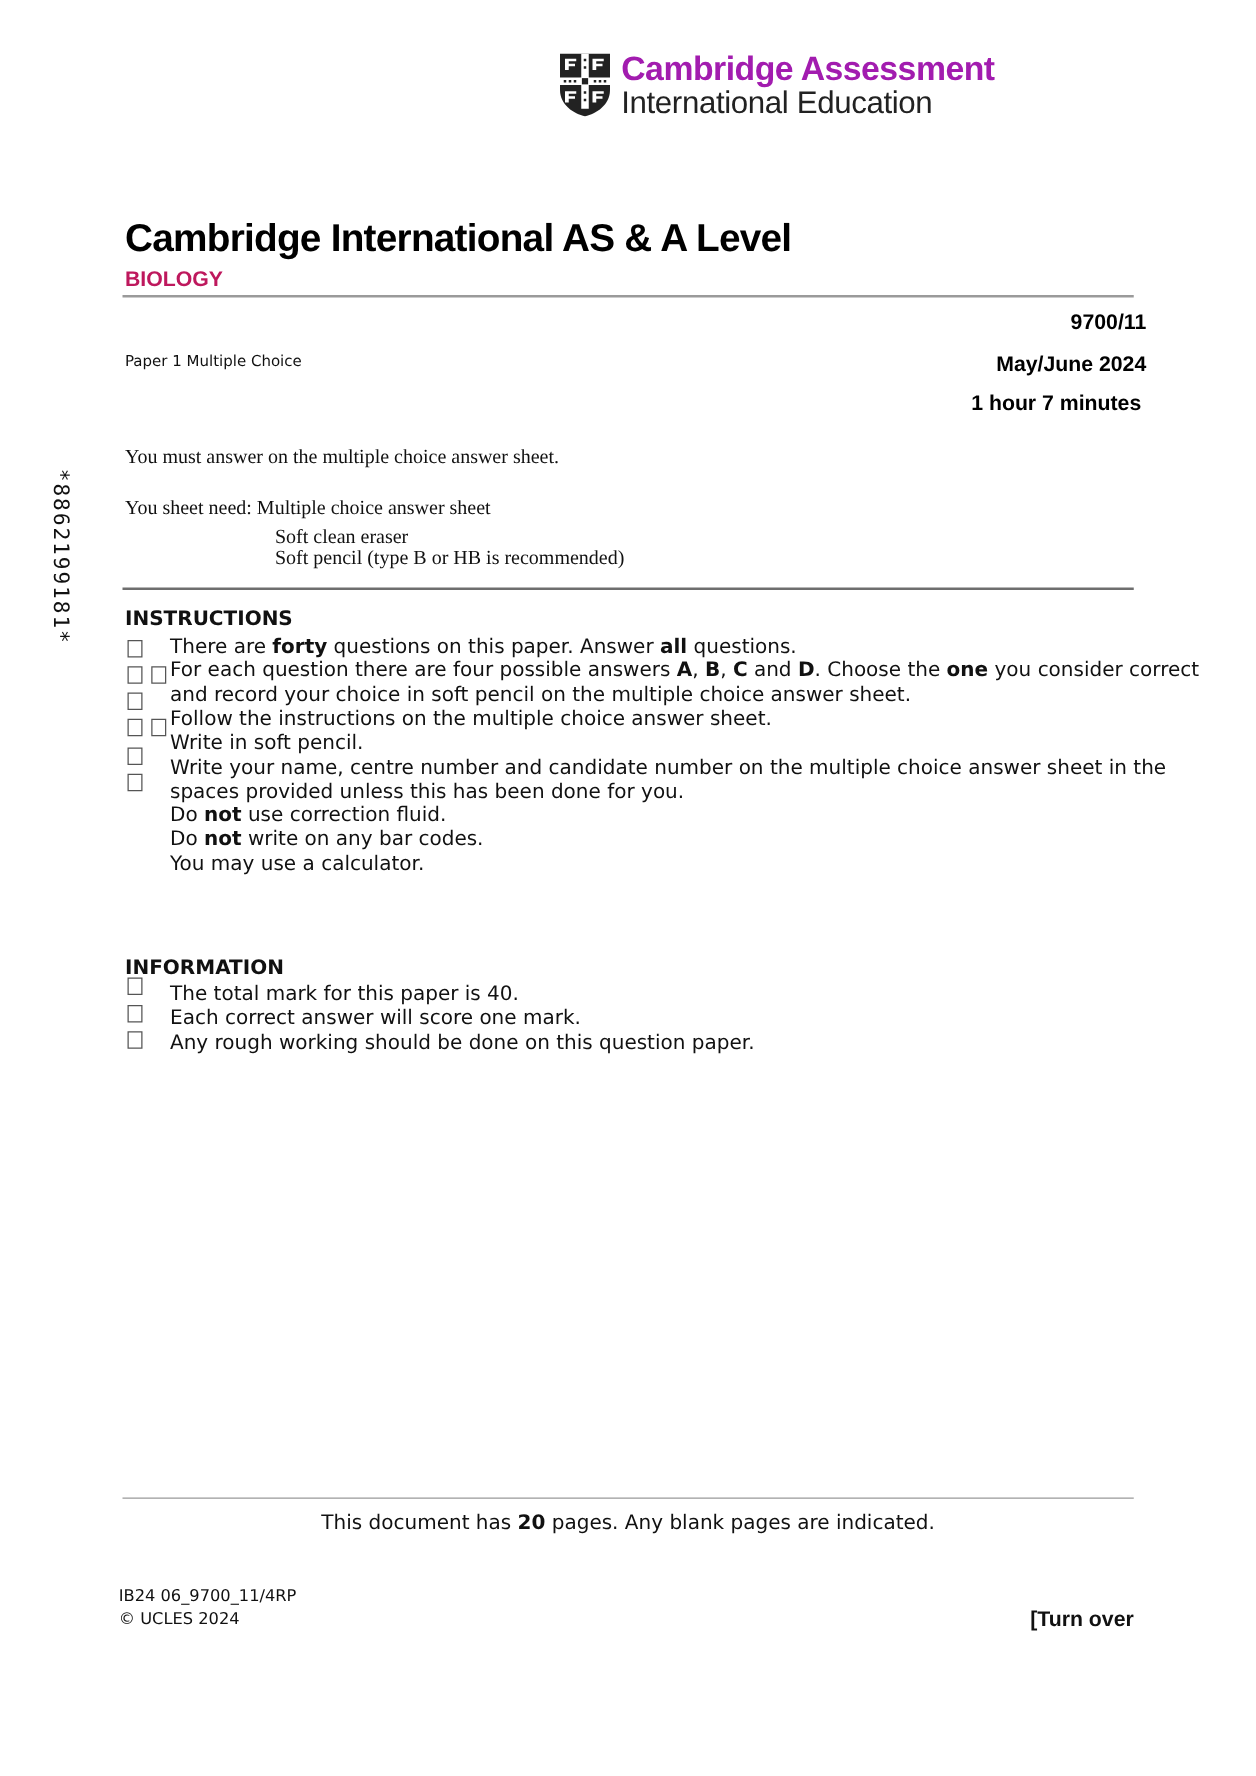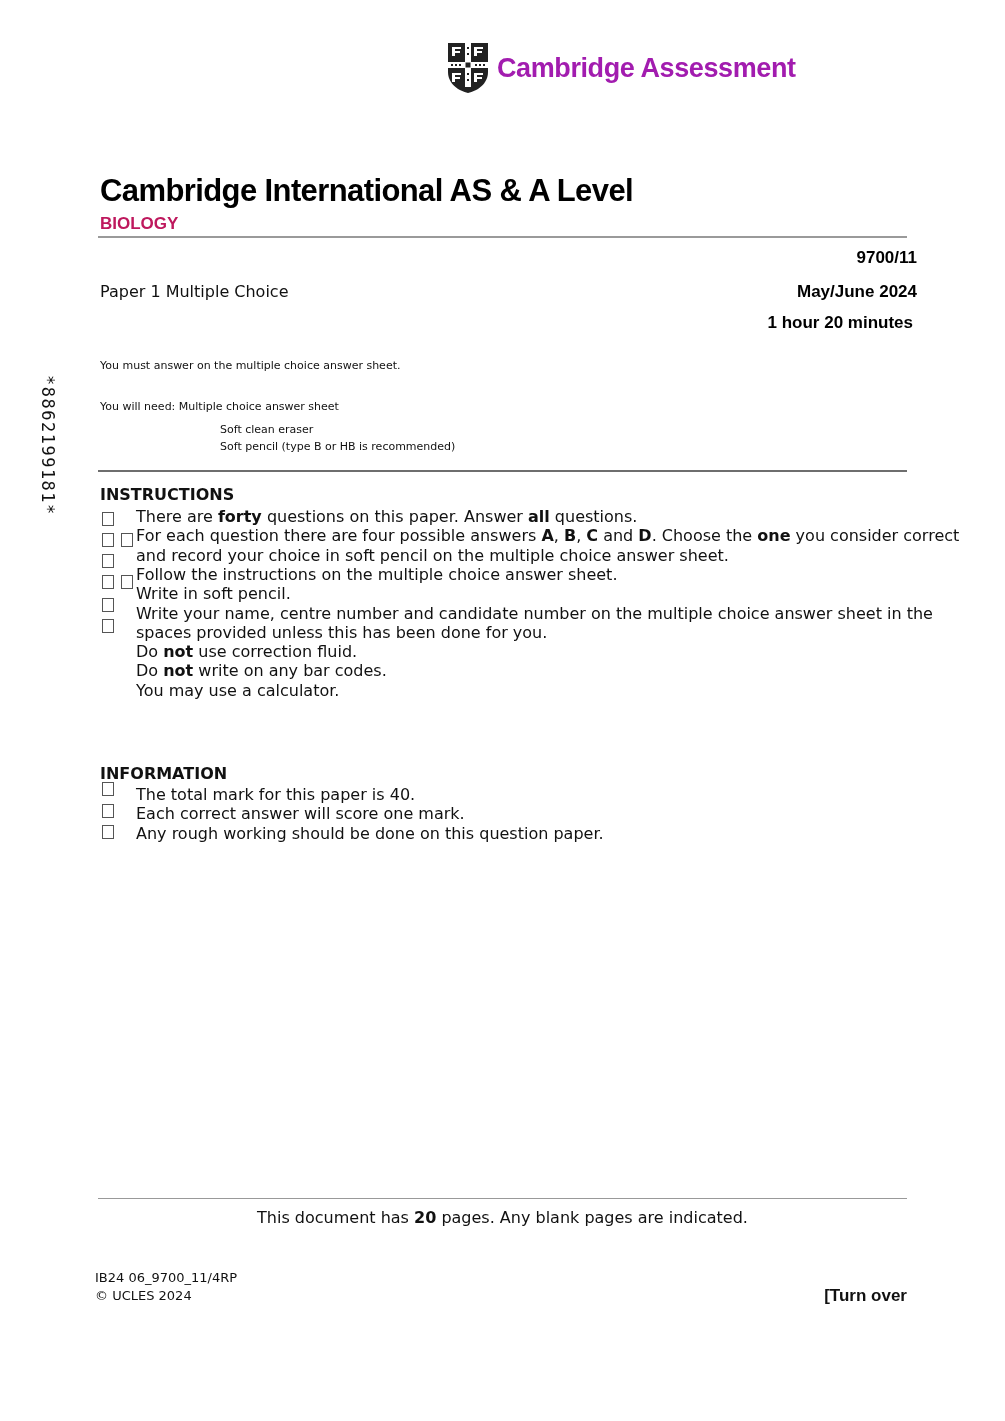--- a/index.html
+++ b/index.html
@@ -17,30 +17,30 @@
     .logo-l2 { font-family: "Liberation Sans", sans-serif; font-size: 25px; font-weight: 400; color: #222; margin-top: 1px; letter-spacing: -0.3px; }
 
     .title { left: 100px; top: 173px; font-family: "Liberation Sans", sans-serif; font-size: 31px; font-weight: 700; letter-spacing: -0.6px; color: #000; }
     .subject { left: 100px; top: 214px; font-family: "Liberation Sans", sans-serif; font-size: 17px; font-weight: 700; color: #be185d; }
     .rule { left: 98px; width: 809px; background: #8a8a8a; height: 1px; }
     .rule.top { top: 236px; height: 2px; background: #9a9a9a; }
     .rule.mid { top: 470px; height: 2px; background: #6e6e6e; }
     .rule.bot { top: 1198px; height: 1px; background: #999; }
 
     .code-right { right: 88px; font-family: "Liberation Sans", sans-serif; font-weight: 700; font-size: 17px; color: #000; text-align: right; }
-    .paper { left: 100px; top: 282px; font-size: 16px; }
+    .paper { left: 100px; top: 282px; font-size: 12px; }
 
     .vcode {
       left: 38px; top: 375px;
       writing-mode: vertical-rl;
       font-family: "DejaVu Sans Mono", monospace;
       font-size: 17px; letter-spacing: 1.5px; color: #111;
     }
 
-    .body-text { font-size: 11px; line-height: 20px; }
+    .body-text { font-size: 16px; line-height: 20px; font-family: Liberation Serif, serif; }
 
     .section-head { font-size: 16px; font-weight: 700; left: 100px; }
 
     .box {
       position: absolute; width: 10px; height: 12px;
       border: 1px solid #555; background: #fff;
     }
 
     .line { position: absolute; left: 136px; font-size: 16px; line-height: 20px; white-space: nowrap; }
     b { font-weight: 700; }
@@ -72,37 +72,38 @@
         <rect x="32" y="22" width="2" height="2"></rect>
         <rect x="36" y="22" width="2" height="2"></rect>
       <rect x="20" y="5" width="2" height="2"></rect>
         <rect x="20" y="11" width="2" height="2"></rect>
       <rect x="20" y="31" width="2" height="2"></rect>
         <rect x="20" y="37" width="2" height="2"></rect>
     </g>
   </svg>
   <div class="logo-text">
     <span class="logo-l1">Cambridge Assessment</span>
+    <span class="logo-l2">International Education</span>
   </div>
 </div>
 
 <div class="abs title">Cambridge International AS &amp; A Level</div>
 <div class="abs subject">BIOLOGY</div>
 <div class="abs rule top"></div>
 
 <div class="abs code-right" style="top:248px;text-align:right;">9700/11</div>
 <div class="abs paper">Paper 1 Multiple Choice</div>
 <div class="abs code-right" style="top:282px;">May/June 2024</div>
-<div class="abs code-right" style="top:313px; right:92px;">1 hour 20 minutes</div>
+<div class="abs code-right" style="top:313px; right:92px;">1 hour 7 minutes</div>
 
 <div class="abs vcode">*8862199181*</div>
 
 <div class="abs body-text" style="left:100px; top:356px;">You must answer on the multiple choice answer sheet.</div>
 <div class="abs body-text" style="left:100px; top:397px;">
-  <span>You will need:</span>
+  <span>You sheet need:</span>
   <span>Multiple choice answer sheet</span>
 </div>
 <div class="abs body-text" style="left:220px; top:420px;">Soft clean eraser</div>
 <div class="abs body-text" style="left:220px; top:437px;">Soft pencil (type B or HB is recommended)</div>
 
 <div class="abs rule mid"></div>
 
 <div class="abs section-head" style="top:485px;">INSTRUCTIONS</div>
 
 <div class="box" style="left:102px; top:512px;"></div>

